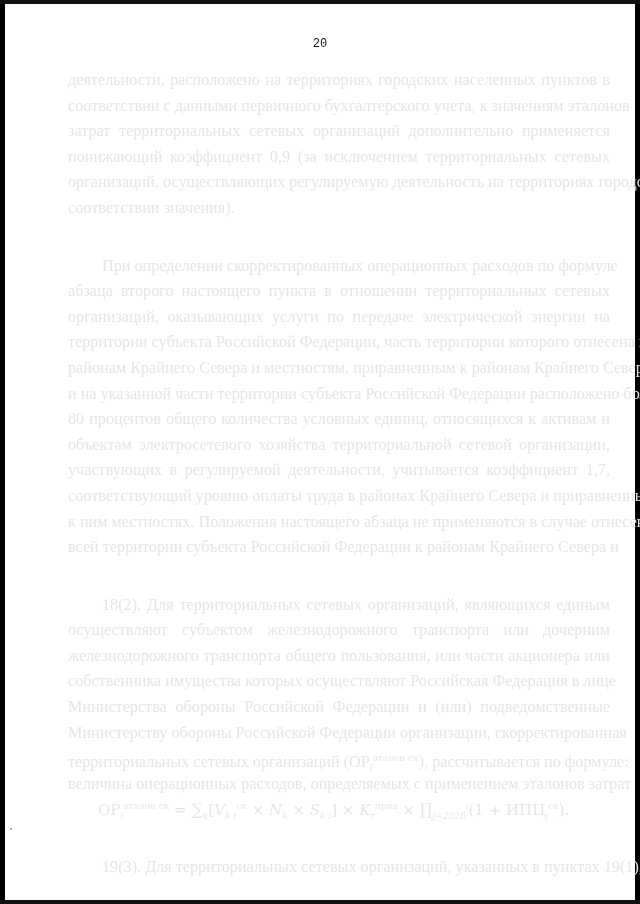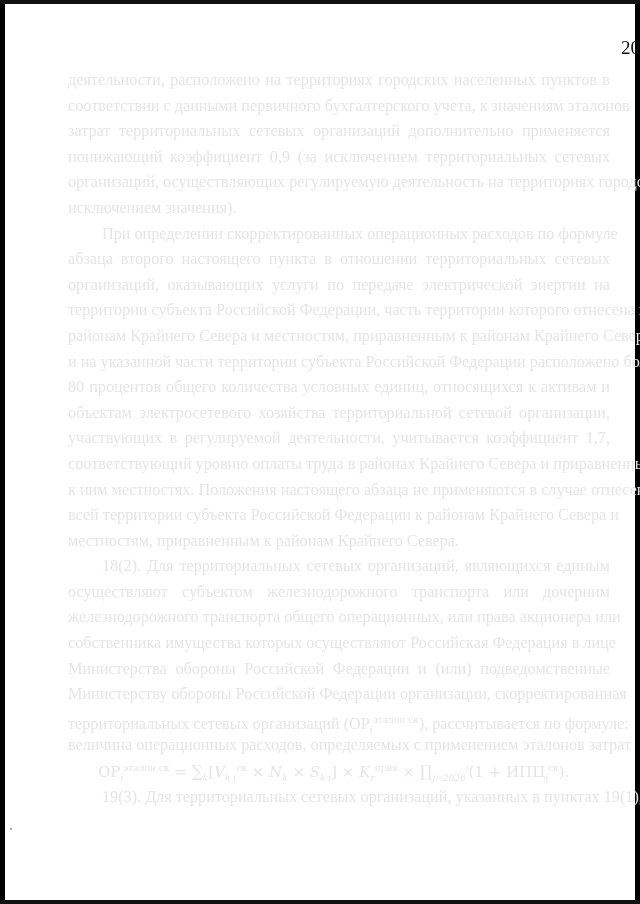--- a/index.html
+++ b/index.html
@@ -7,32 +7,32 @@
     width:640px; height:904px; overflow:hidden; background:#000;
     position:relative;
   }
   .page {
     position:absolute; left:5px; top:4px; width:630px; height:896px;
     background:#fff;
   }
   .edge-top { position:absolute; left:0; top:0; width:640px; height:4px; background:#111; }
   .edge-bottom { position:absolute; left:0; bottom:0; width:640px; height:4px; background:#111; }
   .page-number {
-    position:absolute; top:37px; left:0; width:640px; text-align:right;
-    font-family:Liberation Serif, serif; font-size:19px; color:#111;
+    position:absolute; top:37px; left:0; width:640px; text-align:center;
+    font-family:Liberation Mono, monospace; font-size:12px; color:#111;
   }
   .text {
     position:absolute; left:68px; top:68px; width:542px;
     font-family:"Liberation Serif", serif; font-size:16.2px; line-height:25.6px;
     color:#e5e5e5; text-align:justify; text-align-last:auto;
   }
   .para { margin:0; text-indent:0; }
   .line { display:block; text-align:justify; text-align-last:justify; white-space:nowrap; height:25.6px; }
   .line.last { text-align-last:left; }
-  .line.ind { padding-left:34px; }
+  .line.ind { padding-left:34px;margin-top:32px; }
   .formula {
     display:block; height:26px; padding-left:30px; white-space:nowrap;
     font-family:"DejaVu Serif", serif; font-size:15px; line-height:26px;
   }
   .formula sub, .formula sup { font-size:9px; line-height:0; }
   .formula .it { font-style:italic; }
   .formula .sum { font-size:16px; }
   .speck { position:absolute; width:2px; height:2px; background:#aaa; }
 </style>
 </head>
@@ -45,43 +45,42 @@
 <div class="page-number">20</div>
 
 <div class="text">
 
   <div class="para">
     <span class="line">деятельности, расположено на территориях городских населенных пунктов в</span>
     <span class="line">соответствии с данными первичного бухгалтерского учета, к значениям эталонов</span>
     <span class="line">затрат территориальных сетевых организаций дополнительно применяется</span>
     <span class="line">понижающий коэффициент 0,9 (за исключением территориальных сетевых</span>
     <span class="line">организаций, осуществляющих регулируемую деятельность на территориях городов</span>
-    <span class="line last">исключением значения).</span>
+    <span class="line last">соответствии значения).</span>
   </div>
 
   <div class="para">
     <span class="line ind">При определении скорректированных операционных расходов по формуле</span>
     <span class="line">абзаца второго настоящего пункта в отношении территориальных сетевых</span>
     <span class="line">организаций, оказывающих услуги по передаче электрической энергии на</span>
     <span class="line">территории субъекта Российской Федерации, часть территории которого отнесена к</span>
     <span class="line">районам Крайнего Севера и местностям, приравненным к районам Крайнего Севера,</span>
     <span class="line">и на указанной части территории субъекта Российской Федерации расположено более</span>
     <span class="line">80 процентов общего количества условных единиц, относящихся к активам и</span>
     <span class="line">объектам электросетевого хозяйства территориальной сетевой организации,</span>
     <span class="line">участвующих в регулируемой деятельности, учитывается коэффициент 1,7,</span>
     <span class="line">соответствующий уровню оплаты труда в районах Крайнего Севера и приравненных</span>
     <span class="line">к ним местностях. Положения настоящего абзаца не применяются в случае отнесения</span>
     <span class="line">всей территории субъекта Российской Федерации к районам Крайнего Севера и</span>
-    <span class="line last">местностям, приравненным к районам Крайнего Севера.</span>
   </div>
 
   <div class="para">
     <span class="line ind">18(2). Для территориальных сетевых организаций, являющихся единым</span>
     <span class="line">осуществляют субъектом железнодорожного транспорта или дочерним</span>
-    <span class="line">железнодорожного транспорта общего операционных, или права акционера или</span>
+    <span class="line">железнодорожного транспорта общего пользования, или части акционера или</span>
     <span class="line">собственника имущества которых осуществляют Российская Федерация в лице</span>
     <span class="line">Министерства обороны Российской Федерации и (или) подведомственные</span>
     <span class="line">Министерству обороны Российской Федерации организации, скорректированная</span>
     <span class="line last" style="text-align-last:left;">
       <span>территориальных сетевых организаций (ОР</span><span style="font-family:'DejaVu Serif',serif;font-size:14px;"><sub class="it" style="font-size:9px;font-style:italic;">i</sub><sup style="font-size:9px;">эталон ск</sup></span><span>), рассчитывается по формуле:</span>
     </span>
     <span class="line">величина операционных расходов, определяемых с применением эталонов затрат</span>
   </div>
 
   <div class="formula">

